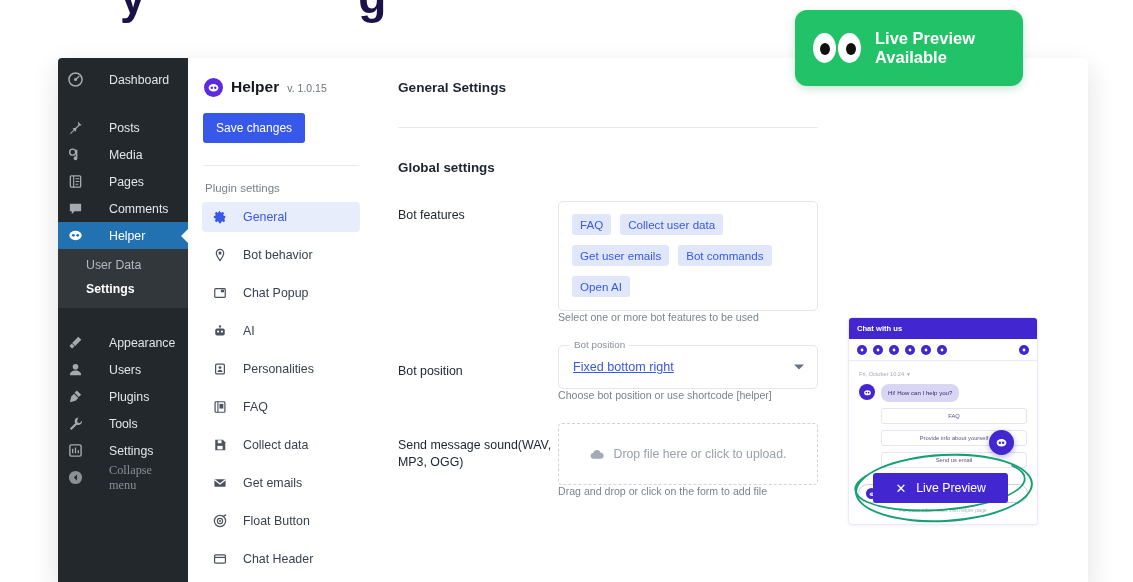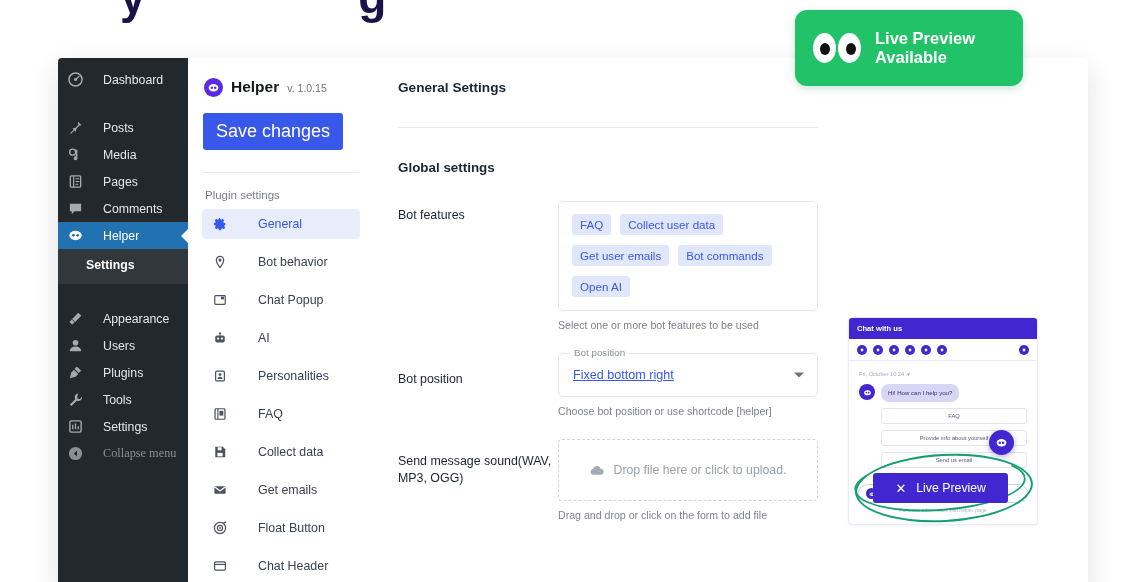--- a/index.html
+++ b/index.html
@@ -18,21 +18,21 @@
   
   .app-shell {
     position: absolute; left: 58px; top: 58px; width: 1030px; height: 530px;
     background: #f6f7f7; border-radius: 4px;
     box-shadow: 0 10px 28px rgba(24,24,40,0.13);
     display: flex; overflow: hidden;
   }
 
   
   .wp-sidebar { width: 130px; background: #23282d; flex: 0 0 130px; padding-top: 8px; position: relative; }
-  .wp-item { display: flex; align-items: center; gap: 20px; height: 27px; padding: 0 8px 0 9px;
+  .wp-item { display: flex; align-items: center; gap: 26px; height: 27px; padding: 0 8px 0 9px;
     color: #e3e6e8; font-size: 12.3px; position: relative; }
   .wp-item .ic { width: 16px; height: 16px; display: inline-flex; align-items: center; justify-content: center;
     color: #a7aaad; flex: 0 0 16px; }
   .wp-item .ic svg { width: 15px; height: 15px; fill: currentColor; }
   .wp-item.sep-top { margin-top: 21px; }
   .wp-item.active { background: #2271b1; color: #fff; }
   .wp-item.active .ic { color: #fff; }
   .wp-item.active::after {
     content: ""; position: absolute; right: -1px; top: 50%; transform: translateY(-50%);
     border-top: 8px solid transparent; border-bottom: 8px solid transparent;
@@ -46,45 +46,45 @@
 
   
   .plugin-nav { width: 186px; flex: 0 0 186px; background: #fff; padding: 20px 14px 0 14px; }
   .brand { display: flex; align-items: baseline; gap: 8px; padding-left: 2px; }
   .brand-logo { width: 19px; height: 19px; border-radius: 50%; background: #5b2be0;
     display: inline-flex; align-items: center; justify-content: center; align-self: center; }
   .brand-logo svg { width: 13px; height: 13px; fill: #fff; }
   .brand-name { font-size: 15.5px; font-weight: bold; color: #15181e; }
   .brand-ver { font-size: 10.5px; color: #6d737d; }
   .save-btn { margin: 16px 0 0 1px; background: #3858e9; color: #fff; border: none; border-radius: 3px;
-    font-size: 18px; font-family: "Liberation Sans", sans-serif; padding: 8px 13px; cursor: pointer; }
+    font-size: 12px; font-family: "Liberation Sans", sans-serif; padding: 8px 13px; cursor: pointer; }
   .nav-divider { height: 1px; background: #e8eaee; margin: 22px 1px 0 1px; }
   .nav-label { font-size: 11.5px; color: #7a818c; margin: 16px 0 8px 3px; }
-  .nav-item { display: flex; align-items: center; gap: 30px; height: 30px; border-radius: 4px;
+  .nav-item { display: flex; align-items: center; gap: 15px; height: 30px; border-radius: 4px;
     padding: 0 10px; margin-bottom: 8px; font-size: 12.4px; color: #3a4150; cursor: pointer; }
   .nav-item .nic { width: 16px; height: 16px; flex: 0 0 16px; display: inline-flex;
     align-items: center; justify-content: center; color: #4b5260; }
   .nav-item .nic svg { width: 14px; height: 14px; fill: currentColor; }
   .nav-item.sel { background: #e8edfb; color: #3858e9; }
   .nav-item.sel .nic { color: #3858e9; }
 
   
   .main { flex: 1 1 auto; background: #fff; padding: 22px 26px 0 24px; position: relative; overflow: hidden; }
   .page-title { font-size: 13.6px; font-weight: bold; color: #1d2430; }
   .title-rule { height: 1px; background: #e8eaee; margin: 32px 0 0 0; width: 420px; }
   .section-title { font-size: 13.4px; font-weight: bold; color: #1d2430; margin-top: 32px; }
 
   .content-cols { display: flex; gap: 30px; margin-top: 0; }
   .form-col { width: 420px; flex: 0 0 420px; }
 
   .field-row { display: flex; align-items: flex-start; margin-top: 26px; }
   .field-label { width: 160px; flex: 0 0 160px; font-size: 12.4px; color: #1d2430; line-height: 17px;
     padding-top: 6px; }
   .field-ctrl { flex: 1 1 auto; }
-  .field-hint { font-size: 10.6px; color: #7c838e; margin-top: 8px; }
+  .field-hint { font-size: 10.6px; color: #7c838e; }
 
   .chip-box { border: 1px solid #e3e6ea; border-radius: 5px; padding: 12px 13px 13px 13px; min-height: 96px; }
   .chip-row { display: flex; flex-wrap: wrap; gap: 9px; }
   .chip { background: #e0e7fa; color: #3858e9; border-radius: 3px; font-size: 11.6px;
     padding: 4px 8px; cursor: pointer; }
 
   .select-wrap { position: relative; border: 1px solid #e3e6ea; border-radius: 5px; height: 44px;
     display: flex; align-items: center; padding: 0 14px; cursor: pointer; }
   .select-legend { position: absolute; top: -7px; left: 11px; background: #fff; padding: 0 4px;
     font-size: 9.8px; color: #8a9099; }
@@ -224,20 +224,21 @@
           <svg viewBox="0 0 16 16">
               <ellipse cx="8" cy="8" rx="6.6" ry="5"></ellipse>
               <circle cx="5.7" cy="7.8" r="1.5" fill="#2271b1"></circle>
               <circle cx="10.3" cy="7.8" r="1.5" fill="#2271b1"></circle>
             </svg>
         </span>
         <span>Helper</span>
       </div>
 
       <div class="wp-sub">
+        <div class="wp-sub-item">User Data</div>
         <div class="wp-sub-item cur">Settings</div>
       </div>
 
       <div class="wp-item sep-top">
         <span class="ic">
           <svg viewBox="0 0 16 16">
               <path d="M11 1.8 L14.2 5 L7.6 11.6 L4.4 8.4 Z"></path>
               <path d="M4 9 L7 12 L4.3 14.4 L1.6 11.7 Z"></path>
             </svg>
         </span>

